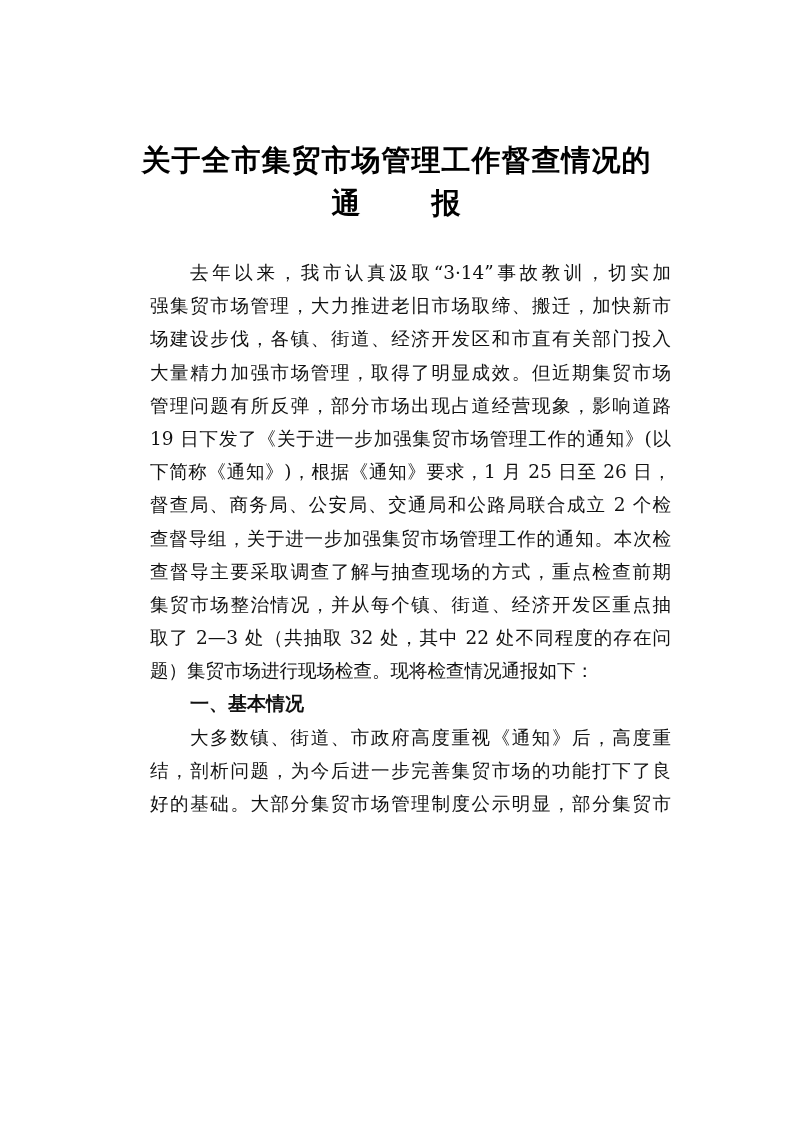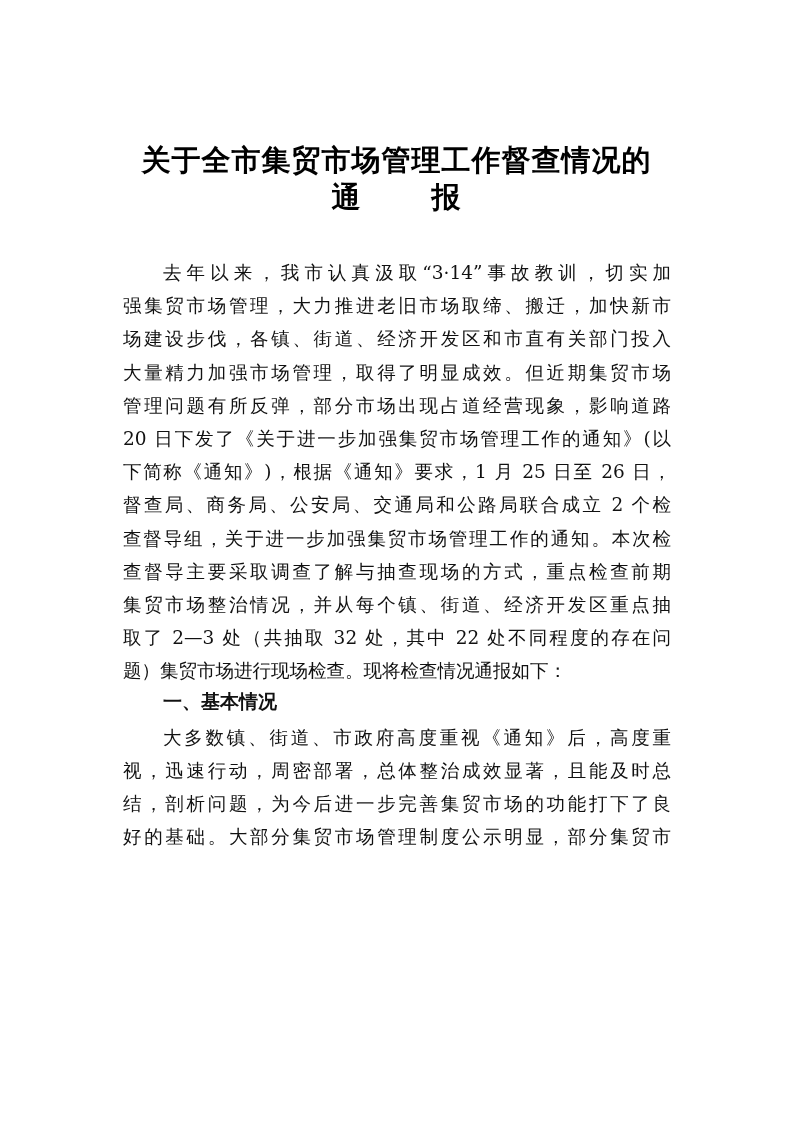--- a/index.html
+++ b/index.html
@@ -27,48 +27,49 @@
       width: 793px;
       text-align: center;
       font-family: "DejaVu Sans", "Liberation Sans", sans-serif;
       font-weight: bold;
       font-size: 29px;
       letter-spacing: 1px;
       color: #000;
       margin: 0;
     }
     .title.line1 { top: 141px; }
-    .title.line2 { top: 178px; }
+    .title.line2 { top: 184px; }
     .title.line2 span { display: inline-block; }
     .title.line2 .gap { width: 70px; }
 
     .body-text {
       position: absolute;
       left: 123px;
       width: 548px;
       font-family: "DejaVu Serif", "Liberation Serif", serif;
       font-size: 18.5px;
       line-height: 33.2px;
       color: #111;
     }
     .line {
       display: block;
       white-space: nowrap;
       text-align: justify;
       text-align-last: justify;
       height: 33.2px;
+      margin-left: 27px;
     }
     .line.last {
       text-align-last: left;
     }
     .line.indent {
       padding-left: 40px;
     }
     .heading {
-      font-family: Liberation Mono, monospace;
+      font-family: Liberation Serif, serif;
       font-weight: bold;
       font-size: 19px;
       text-align-last: left;
     }
   </style>
 </head>
 <body>
 
 <div class="page">
 
@@ -77,33 +78,32 @@
     <span>通</span><span class="gap"></span><span>报</span>
   </h1>
 
   <div class="body-text" style="top:256px;">
     <div>
       <span class="line indent">去年以来，我市认真汲取“3·14”事故教训，切实加</span>
       <span class="line">强集贸市场管理，大力推进老旧市场取缔、搬迁，加快新市</span>
       <span class="line">场建设步伐，各镇、街道、经济开发区和市直有关部门投入</span>
       <span class="line">大量精力加强市场管理，取得了明显成效。但近期集贸市场</span>
       <span class="line">管理问题有所反弹，部分市场出现占道经营现象，影响道路</span>
-      <span class="line">20 日下发了《关于进一步加强集贸市场管理工作的通知》(以</span>
+      <span class="line">19 日下发了《关于进一步加强集贸市场管理工作的通知》(以</span>
       <span class="line">下简称《通知》)，根据《通知》要求，1 月 25 日至 26 日，</span>
       <span class="line">督查局、商务局、公安局、交通局和公路局联合成立 2 个检</span>
       <span class="line">查督导组，关于进一步加强集贸市场管理工作的通知。本次检</span>
       <span class="line">查督导主要采取调查了解与抽查现场的方式，重点检查前期</span>
       <span class="line">集贸市场整治情况，并从每个镇、街道、经济开发区重点抽</span>
       <span class="line">取了 2—3 处（共抽取 32 处，其中 22 处不同程度的存在问</span>
       <span class="line last">题）集贸市场进行现场检查。现将检查情况通报如下：</span>
     </div>
 
     <span class="line indent heading">一、基本情况</span>
 
     <div>
       <span class="line indent">大多数镇、街道、市政府高度重视《通知》后，高度重</span>
-      <span class="line">视，迅速行动，周密部署，总体整治成效显著，且能及时总</span>
       <span class="line">结，剖析问题，为今后进一步完善集贸市场的功能打下了良</span>
       <span class="line">好的基础。大部分集贸市场管理制度公示明显，部分集贸市</span>
     </div>
   </div>
 
 </div>
 
 </body></html>

